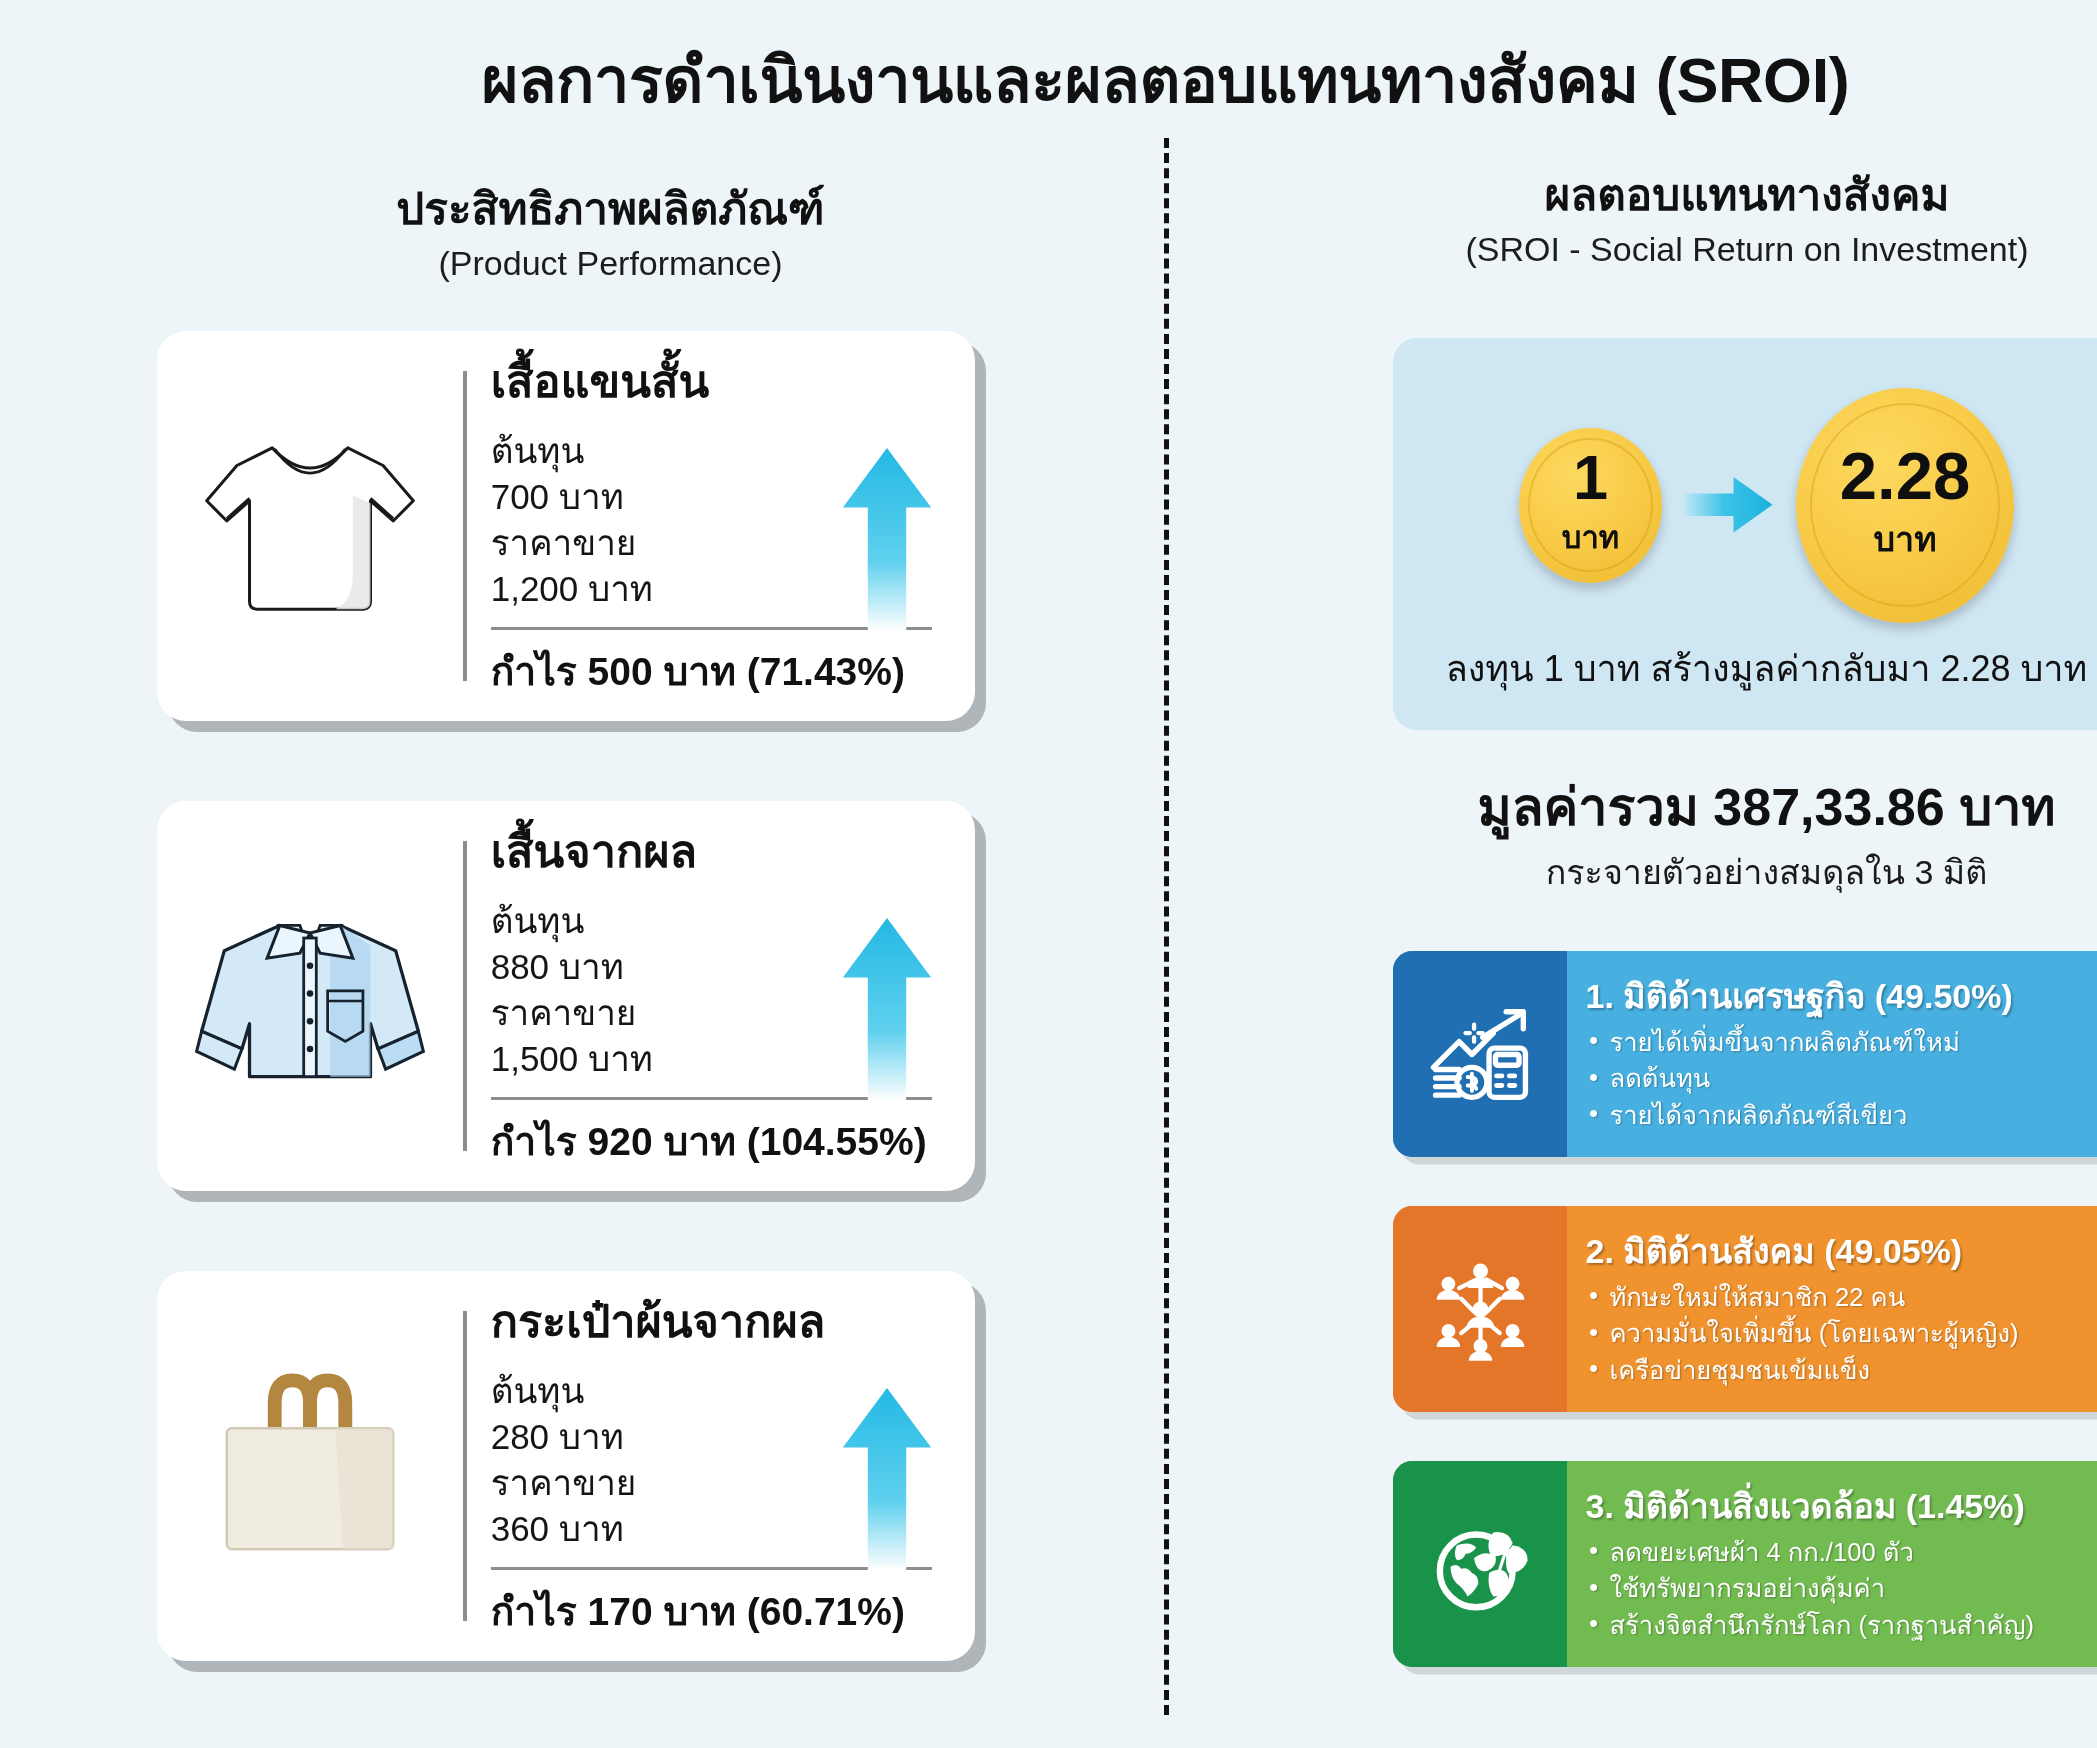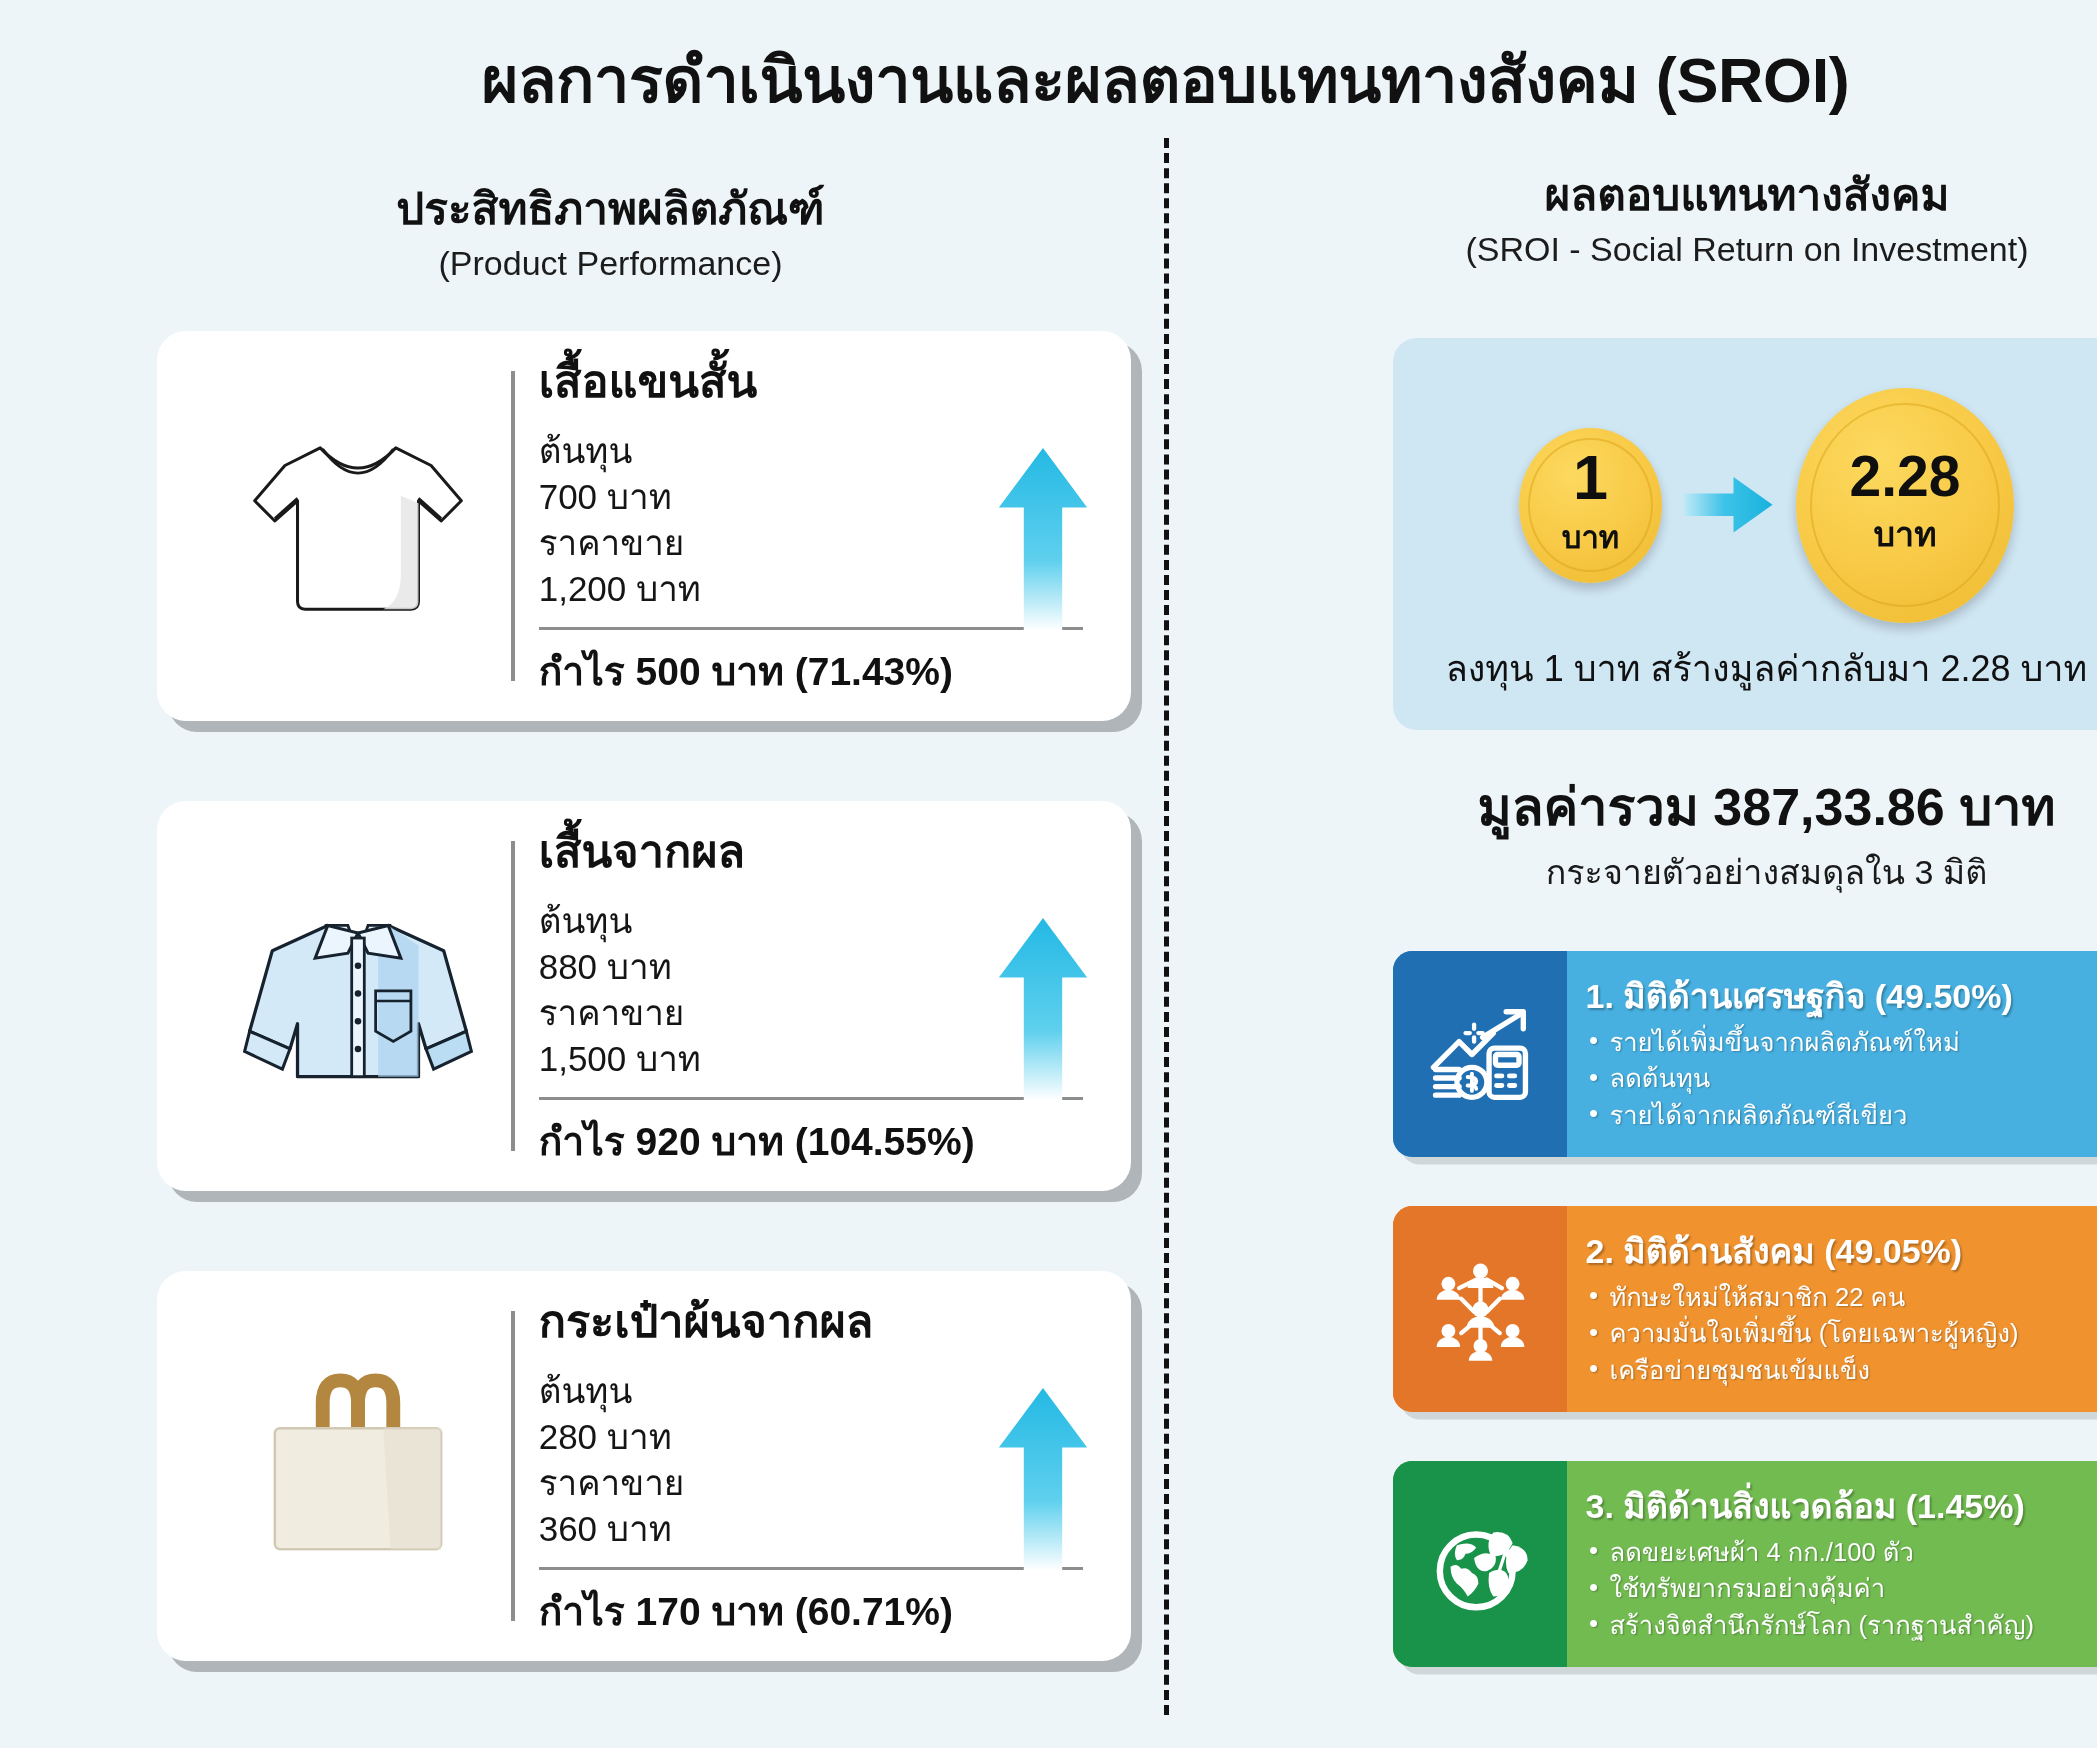--- a/index.html
+++ b/index.html
@@ -29,28 +29,27 @@
   .colhead { position: absolute; text-align: center; }
   .colhead .th { font-size: 44px; font-weight: 700; color: #111; line-height: 1.15; }
   .colhead .en { font-size: 34px; font-weight: 400; color: #1c1c1c; line-height: 1.3; margin-top: 6px; }
   #colhead-left  { left: 122px;  top: 184px; width: 977px; }
   #colhead-right { left: 1229px; top: 170px; width: 1036px; }
 
   
   .cards { position: absolute; left: 157px; top: 331px; width: 839px; }
   .pcard {
     position: relative;
-    width: 974px; height: 390px;
+    width: 818px; height: 390px;
     background: #fff;
     border-radius: 29px;
     box-shadow: 11px 11px 0 rgba(0,0,0,0.26);
     display: flex; align-items: center;
     margin-bottom: 80px;
     overflow: hidden;
-    padding-left: 48px;
   }
   .pcard .thumb {
     width: 306px; height: 100%;
     display: flex; align-items: center; justify-content: center;
     flex: none;
   }
   .pcard .thumb svg { width: 252px; height: 302px; }
   .pcard .vrule {
     width: 4.2px; height: 310px; background: #8d8d8d; flex: none;
   }
@@ -90,21 +89,21 @@
     position: relative; flex: none;
   }
   .coin::before {
     content:""; position:absolute; left:6.5%; top:6.5%; right:6.5%; bottom:6.5%;
     border-radius: 50%; border: 2.9px solid rgba(214,160,20,0.45);
   }
   .coin.small { width: 143px; height: 155px; }
   .coin.large { width: 218px; height: 235px; }
   .coin .amt { font-weight: 700; color: #0f0f0f; line-height: 0.95; }
   .coin.small .amt { font-size: 63px; }
-  .coin.large .amt { font-size: 57px; }
+  .coin.large .amt { font-size: 67px; }
   .coin .unit { font-weight: 700; color: #0f0f0f; }
   .coin.small .unit { font-size: 31px; margin-top: 3.4px; }
   .coin.large .unit { font-size: 34px; margin-top: 4.2px; }
   .arrowbig { width: 90px; height: 69px; flex: none; }
   .coincap {
     position: absolute; left: 0; bottom: 33px; width: 100%;
     text-align: center; font-size: 36px; color: #111; font-weight: 400;
   }
 
   

